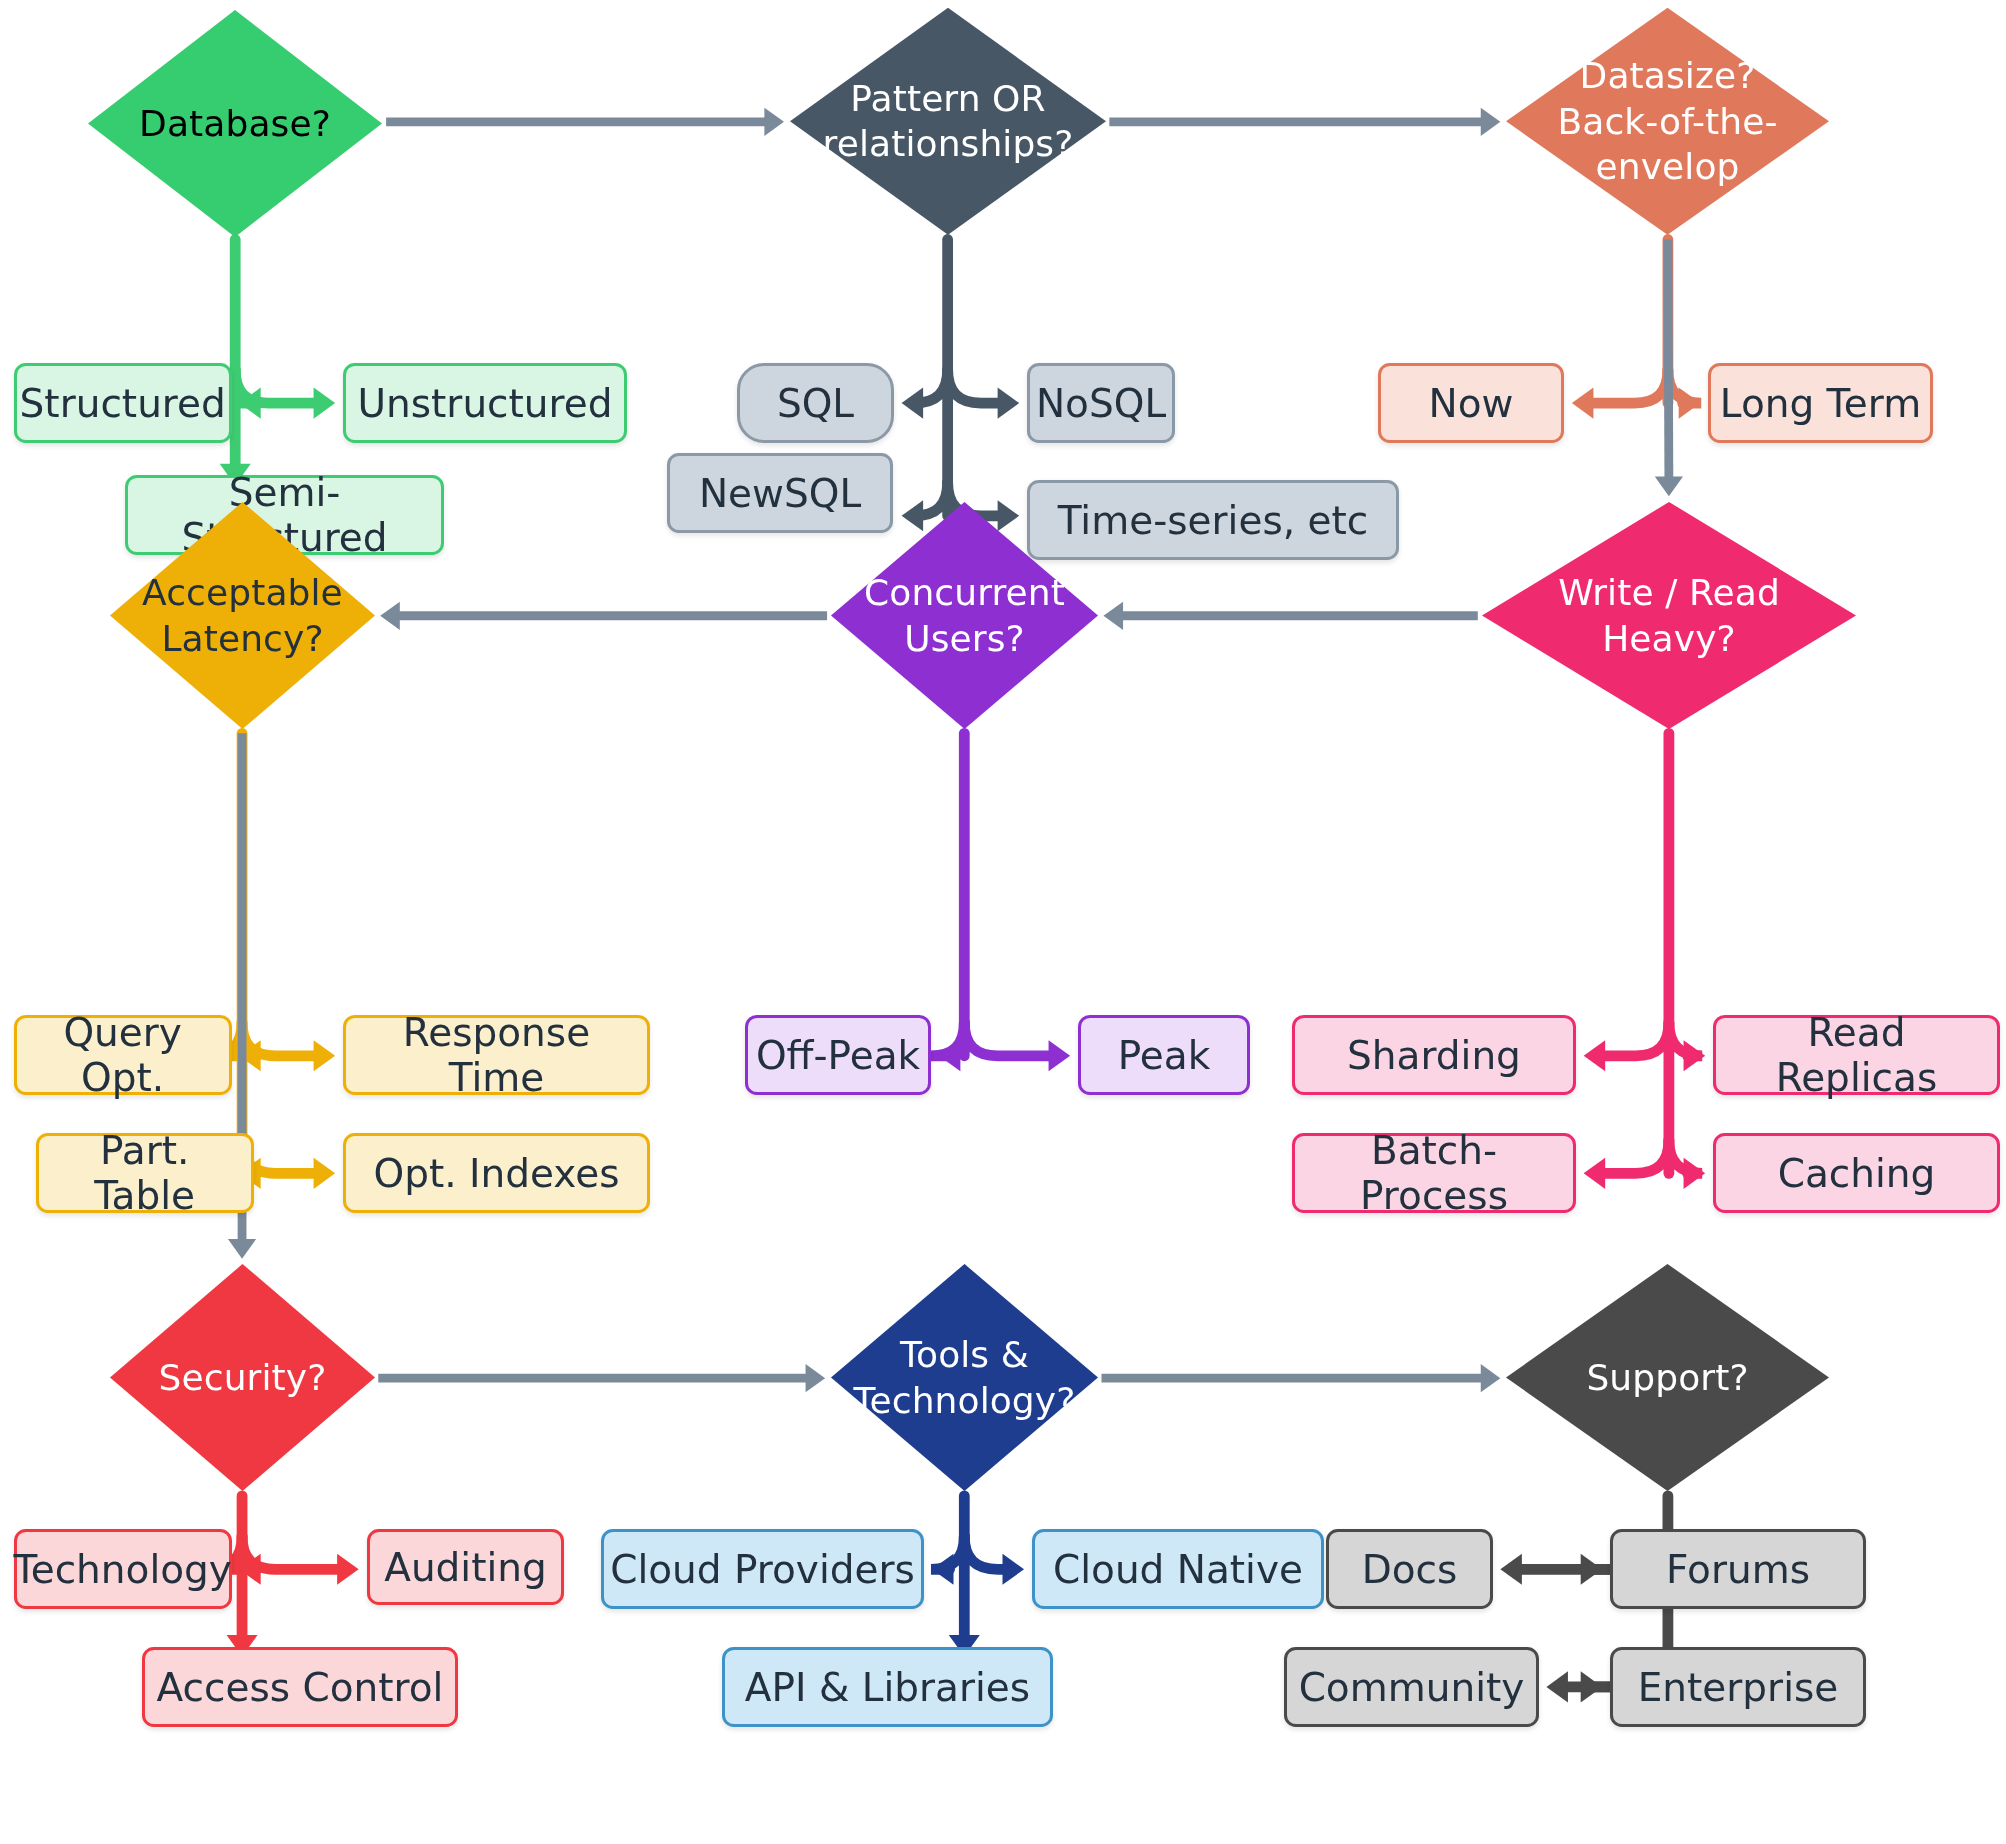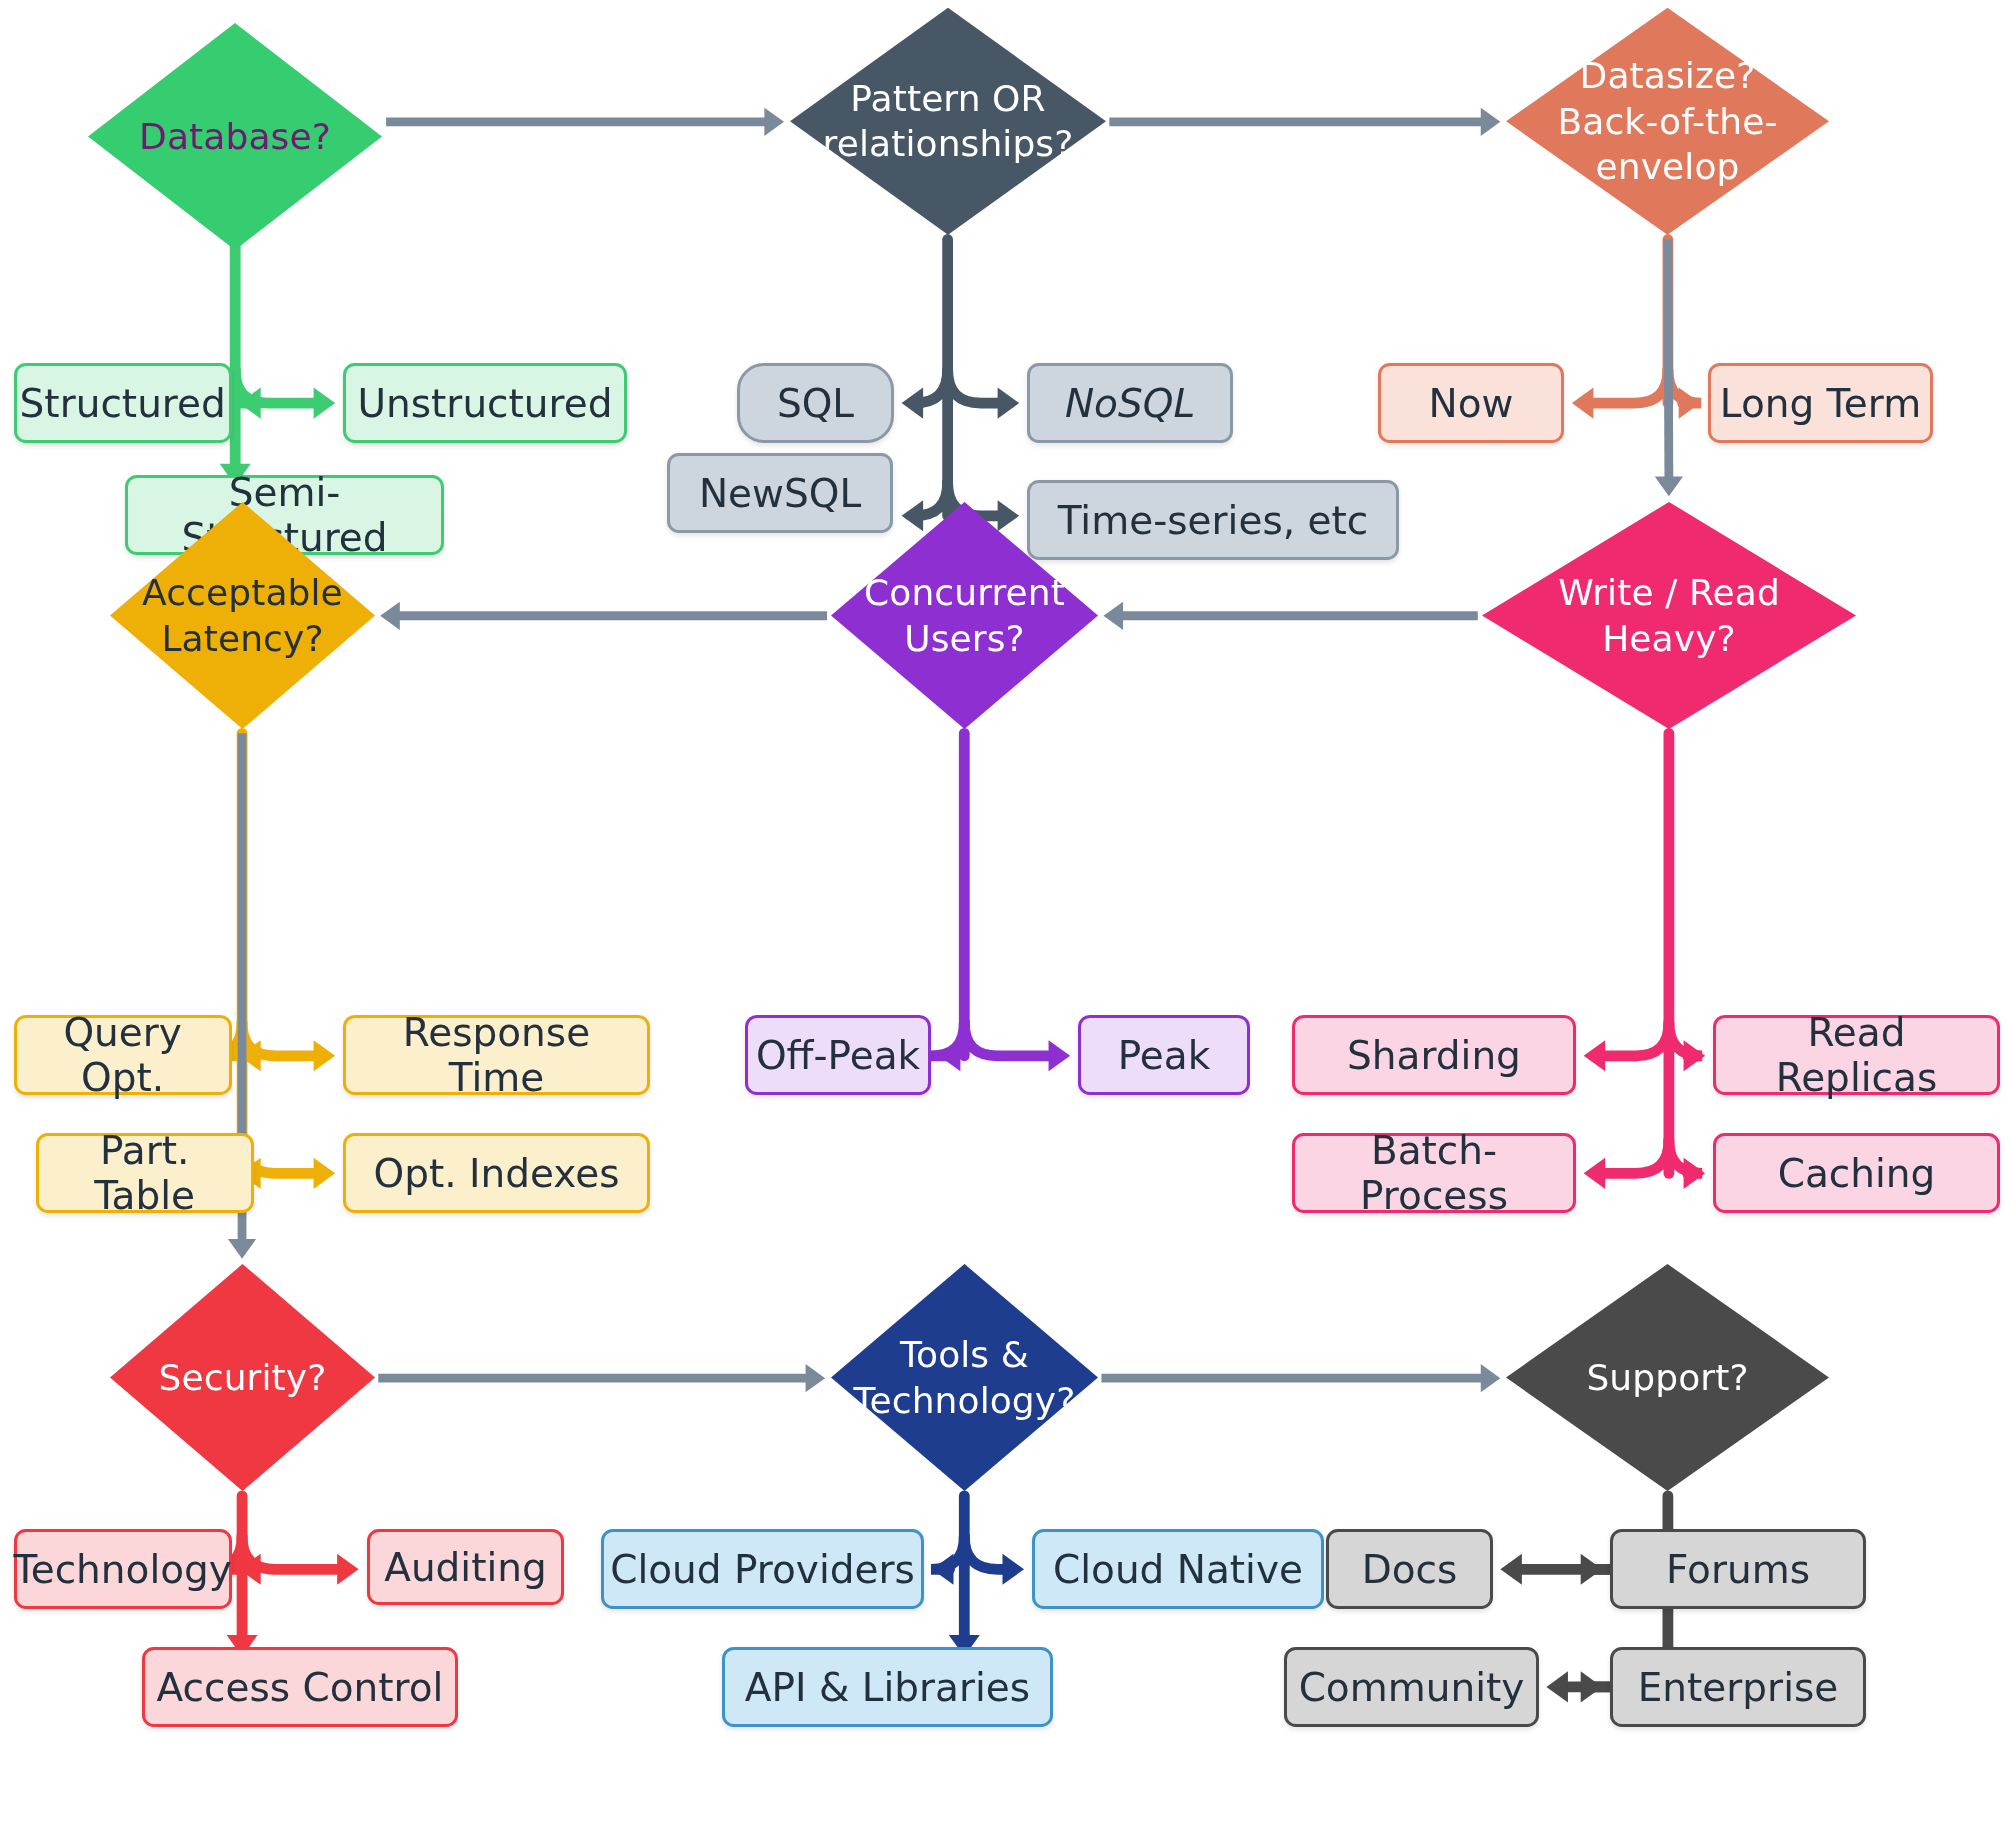--- a/index.html
+++ b/index.html
@@ -99,39 +99,39 @@
       <line x1="844" y1="628" x2="406" y2="628" stroke="#7b8a9a" stroke-width="9"></line>
       <polygon points="388,628 408,613.6 408,642.4" fill="#7b8a9a"></polygon>
       <line x1="247" y1="748" x2="247" y2="1268" stroke="#7b8a9a" stroke-width="9"></line>
       <polygon points="247,1284 232.6,1264 261.4,1264" fill="#7b8a9a"></polygon>
       <line x1="386" y1="1406" x2="824" y2="1406" stroke="#7b8a9a" stroke-width="9" stroke-linecap="butt"></line>
       <polygon points="842,1406 822,1391.6 822,1420.4" fill="#7b8a9a"></polygon>
       <line x1="1124" y1="1406" x2="1513" y2="1406" stroke="#7b8a9a" stroke-width="9" stroke-linecap="butt"></line>
       <polygon points="1531,1406 1511,1391.6 1511,1420.4" fill="#7b8a9a"></polygon>
     </svg>
   <div id="nodes">
-      <div class="diamond" style="left: 88px; top: 23px; width: 294px; height: 227px; background: rgb(54, 204, 112); color: #701a75;">
+      <div class="diamond" style="left: 88px; top: 10px; width: 294px; height: 227px; background: rgb(54, 204, 112); color: #000000;">
         <span>Database?</span>
       </div>
       <div class="leaf" style="left: 13.7px; top: 363px; width: 218px; height: 80px; background: rgb(217, 245, 227); border-color: rgb(62, 204, 114);">
         <span>Structured</span>
       </div>
       <div class="leaf" style="left: 343px; top: 363px; width: 284px; height: 80px; background: rgb(217, 245, 227); border-color: rgb(62, 204, 114);">
         <span>Unstructured</span>
       </div>
       <div class="leaf" style="left: 125px; top: 475px; width: 319px; height: 80px; background: rgb(217, 245, 227); border-color: rgb(62, 204, 114);">
         <span>Semi-Structured</span>
       </div>
       <div class="diamond" style="left: 790px; top: 7.8px; width: 316px; height: 227px; background: rgb(71, 87, 102); color: rgb(255, 255, 255);">
         <span>Pattern OR<br>relationships?</span>
       </div>
       <div class="leaf" style="left: 737px; top: 363px; width: 157px; height: 80px; background: rgb(205, 214, 222); border-color: rgb(139, 153, 167); border-radius: 27px;">
         <span>SQL</span>
       </div>
-      <div class="leaf" style="left: 1027px; top: 363px; width: 206px; height: 80px; background: rgb(205, 214, 222); border-color: rgb(139, 153, 167); font-style: italic;">
+      <div class="leaf" style="left: 1027px; top: 363px; width: 148px; height: 80px; background: rgb(205, 214, 222); border-color: rgb(139, 153, 167);">
         <span>NoSQL</span>
       </div>
       <div class="leaf" style="left: 667px; top: 453px; width: 226px; height: 80px; background: rgb(205, 214, 222); border-color: rgb(139, 153, 167);">
         <span>NewSQL</span>
       </div>
       <div class="leaf" style="left: 1027px; top: 480px; width: 372px; height: 80px; background: rgb(205, 214, 222); border-color: rgb(139, 153, 167);">
         <span>Time-series, etc</span>
       </div>
       <div class="diamond" style="left: 1506px; top: 7.8px; width: 323px; height: 227px; background: rgb(224, 121, 92); color: rgb(255, 255, 255);">
         <span>Datasize?<br>Back-of-the-<br>envelop</span>

